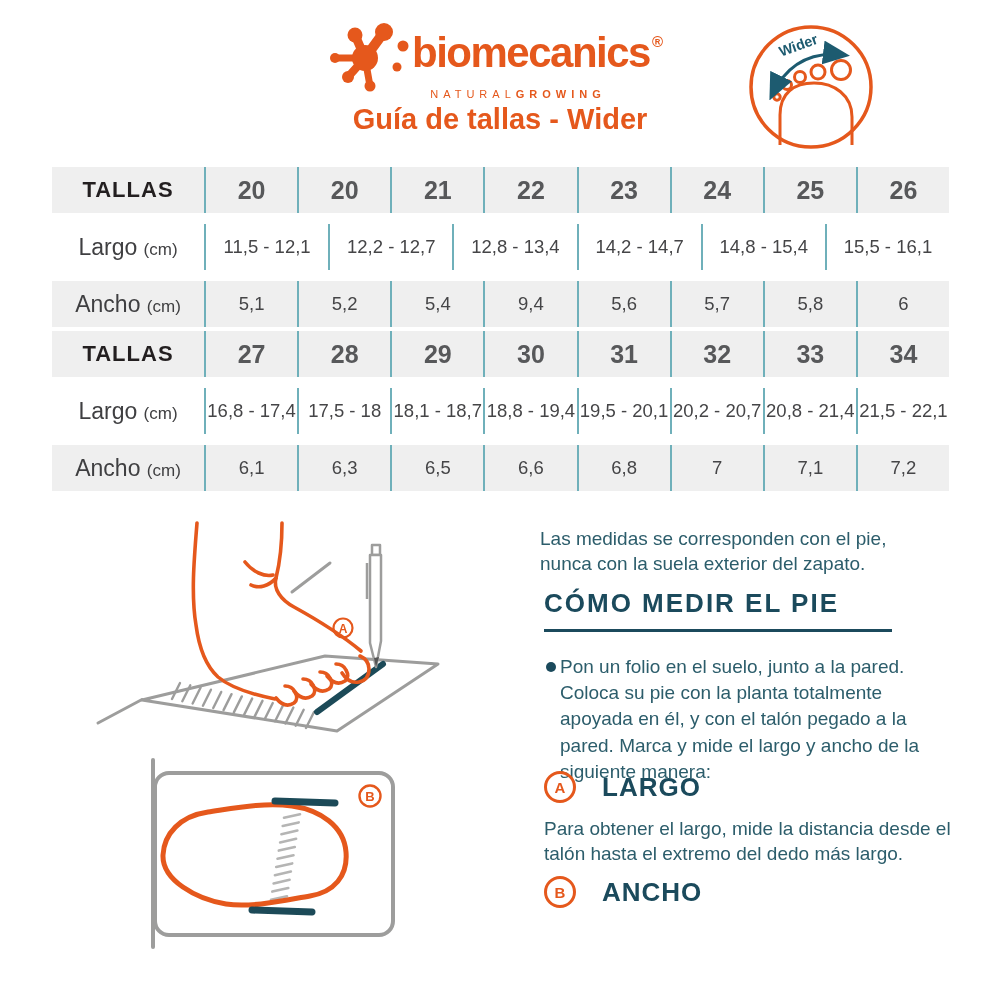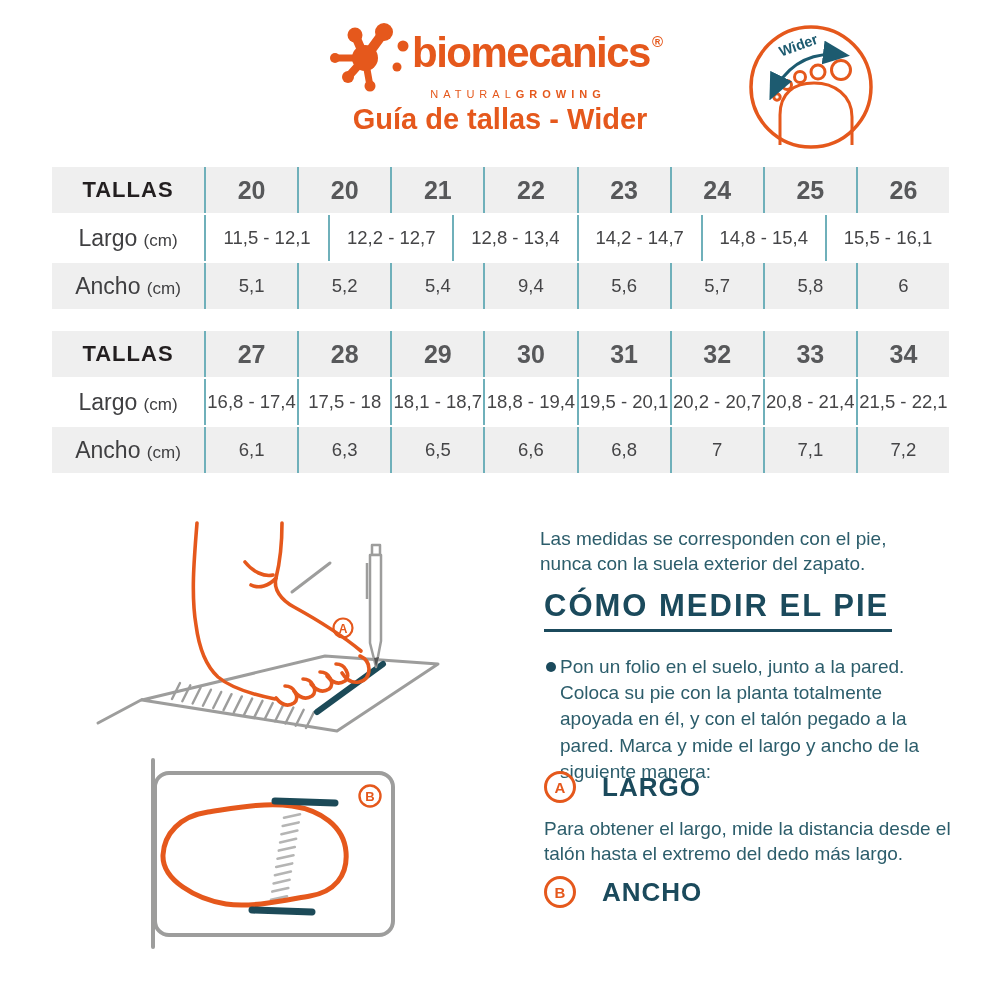--- a/index.html
+++ b/index.html
@@ -14,36 +14,36 @@
   .logo-icon{position:absolute;left:326px;top:20px;}
   .brand{position:absolute;left:412px;top:32px;font-size:42px;font-weight:800;color:var(--orange);letter-spacing:-1.5px;line-height:1;white-space:nowrap;}
   .brand .reg{font-size:15px;letter-spacing:0;position:relative;top:-20px;margin-left:2px;font-weight:700;}
   .tagline{position:absolute;left:400px;top:88px;width:236px;text-align:center;font-size:11px;letter-spacing:5px;color:var(--orange);font-weight:400;white-space:nowrap;}
   .tagline .bold{font-weight:800;}
   .page-title{position:absolute;left:0;top:103px;width:1000px;text-align:center;font-size:29px;font-weight:700;color:var(--orange);}
   .wider-badge{position:absolute;left:748px;top:23px;}
   
   .size-table{position:absolute;left:52px;width:897px;}
   .size-table.t1{top:167px;} .size-table.t2{top:331px;}
-  .trow{display:flex;height:46px;margin-bottom:2px;}
+  .trow{display:flex;height:46px;margin-bottom:11px;}
   .cell{flex:1;display:flex;align-items:center;justify-content:center;border-right:2px solid var(--table-divider);background:#fff;}
   .cell:last-child{border-right:none;}
   .trow.head .cell, .trow.shade .cell{background:var(--table-shade);}
   .cell.lbl{flex:none;width:152px;}
   .hdr-label{font-size:22px;font-weight:700;letter-spacing:1px;color:var(--tallas-black);}
   .hdr-size{font-size:25px;font-weight:700;color:var(--size-gray);}
   .row-label{font-size:23px;color:#3F3F41;}
   .row-label .unit{font-size:17px;}
   .val{font-size:18.5px;color:var(--cell-text);}
   
   .illus-a{position:absolute;left:70px;top:515px;}
   .illus-b{position:absolute;left:140px;top:752px;}
   
   .note{position:absolute;left:540px;top:526px;font-size:19px;line-height:1.32;color:var(--teal-body);white-space:pre-line;}
-  .howto-heading{position:absolute;left:544px;top:588px;font-size:31px;font-weight:800;letter-spacing:2px;color:var(--teal-dark);white-space:nowrap;}
+  .howto-heading{position:absolute;left:544px;top:588px;font-size:26px;font-weight:800;letter-spacing:2px;color:var(--teal-dark);white-space:nowrap;}
   .howto-underline{position:absolute;left:544px;top:629px;width:348px;height:3px;background:var(--teal-dark);}
   .bullet-row{position:absolute;left:546px;top:654px;width:424px;display:flex;gap:4px;}
   .bullet-dot{flex:none;width:10px;height:10px;border-radius:50%;background:var(--teal-dark);margin-top:8px;}
   .bullet-text{font-size:19px;line-height:1.38;color:var(--teal-body);white-space:pre-line;}
   .step-head{position:absolute;left:544px;display:flex;align-items:center;gap:26px;}
   .step-head.a{top:771px;} .step-head.b{top:876px;}
   .badge{flex:none;width:26px;height:26px;border:3px solid var(--orange);border-radius:50%;display:flex;align-items:center;justify-content:center;color:var(--orange);font-weight:700;font-size:15px;}
   .step-title{font-size:26px;font-weight:800;letter-spacing:1px;color:var(--teal-dark);}
   .step-text{position:absolute;left:544px;width:448px;font-size:19px;line-height:1.33;color:var(--teal-body);white-space:pre-line;}
   .step-text.a{top:816px;} .step-text.b{top:921px;}

